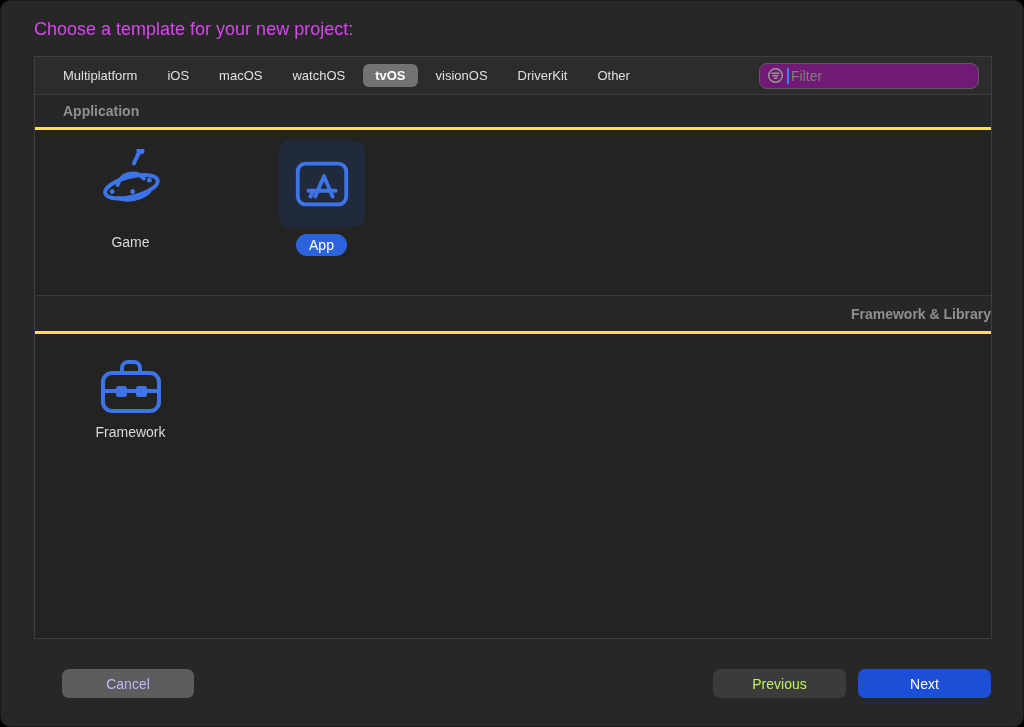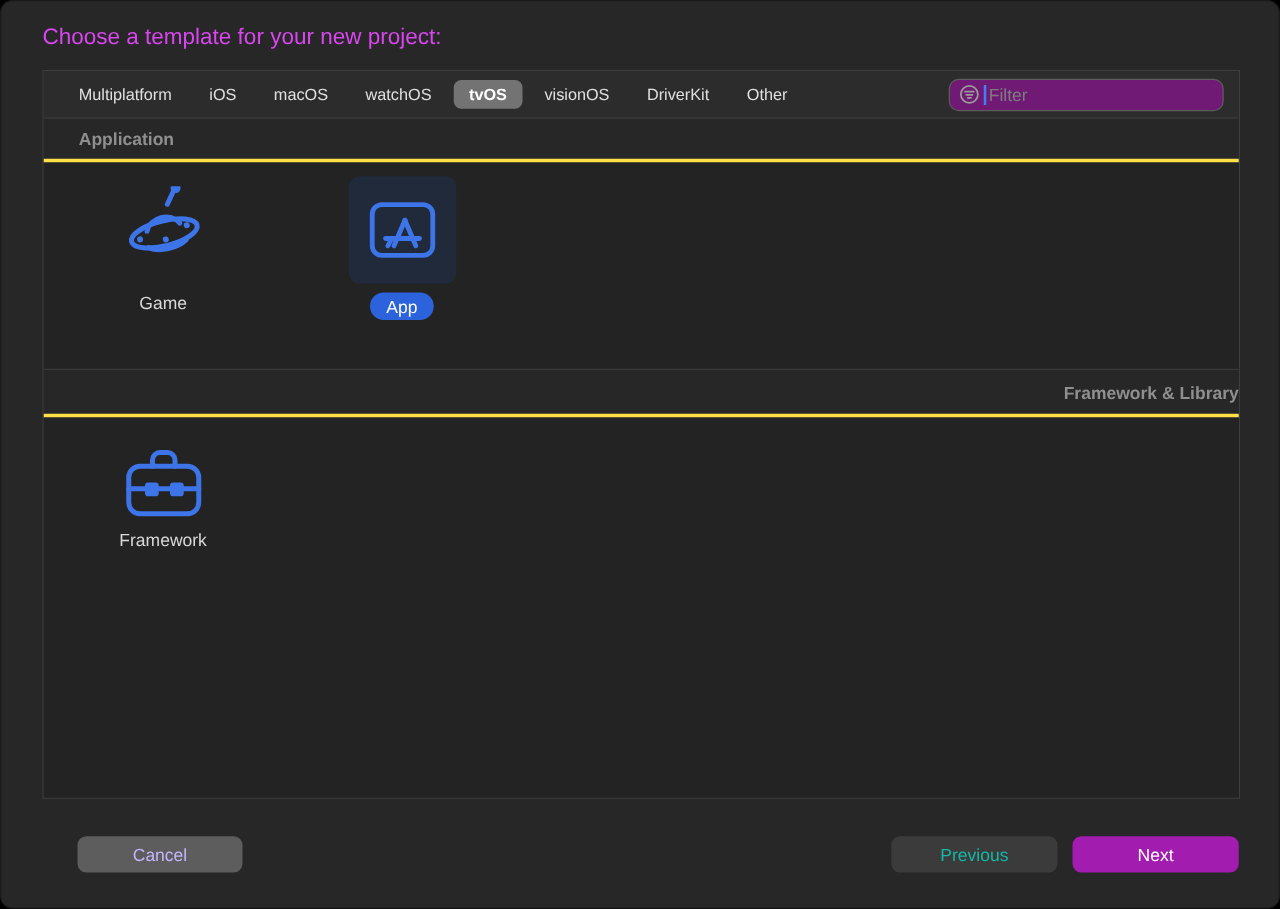--- a/index.html
+++ b/index.html
@@ -41,22 +41,22 @@
   .tile{width:86px;height:86px;display:flex;align-items:center;justify-content:center;border-radius:9px;}
   .tile.selected{background:#212a3b;}
   .fw-row .tile{height:74px;}
   .tpl-label{margin-top:7px;font-size:14px;color:#d9d9d9;}
   .tpl-label.pill{background:#2c63dc;color:#ffffff;padding:3px 13px;border-radius:12px;}
   .fw-row .tpl-label{margin-top:0;}
 
   .btn{position:absolute;top:668px;height:29px;border-radius:7px;font-size:14px;display:flex;
        align-items:center;justify-content:center;cursor:default;box-sizing:border-box;}
   .btn-cancel{left:33px;width:132px;background:#5d5d5d;color:#c4b5fd;margin-left:28px;}
-  .btn-previous{left:712px;width:133px;background:#3b3b3b;color:#14b8a6;}
-  .btn-next{left:857px;width:133px;background:#a21caf;color:#ffffff;}
+  .btn-previous{left:712px;width:133px;background:#3b3b3b;color:#bef264;}
+  .btn-next{left:857px;width:133px;background:#1d4ed8;color:#ffffff;}
 
   .ic{stroke:#3d74e8;fill:none;stroke-width:4;stroke-linecap:round;stroke-linejoin:round;}
 </style>
 </head>
 <body>
 
 <div class="window">
 
   <div class="dialog-title">Choose a template for your new project:</div>
 

